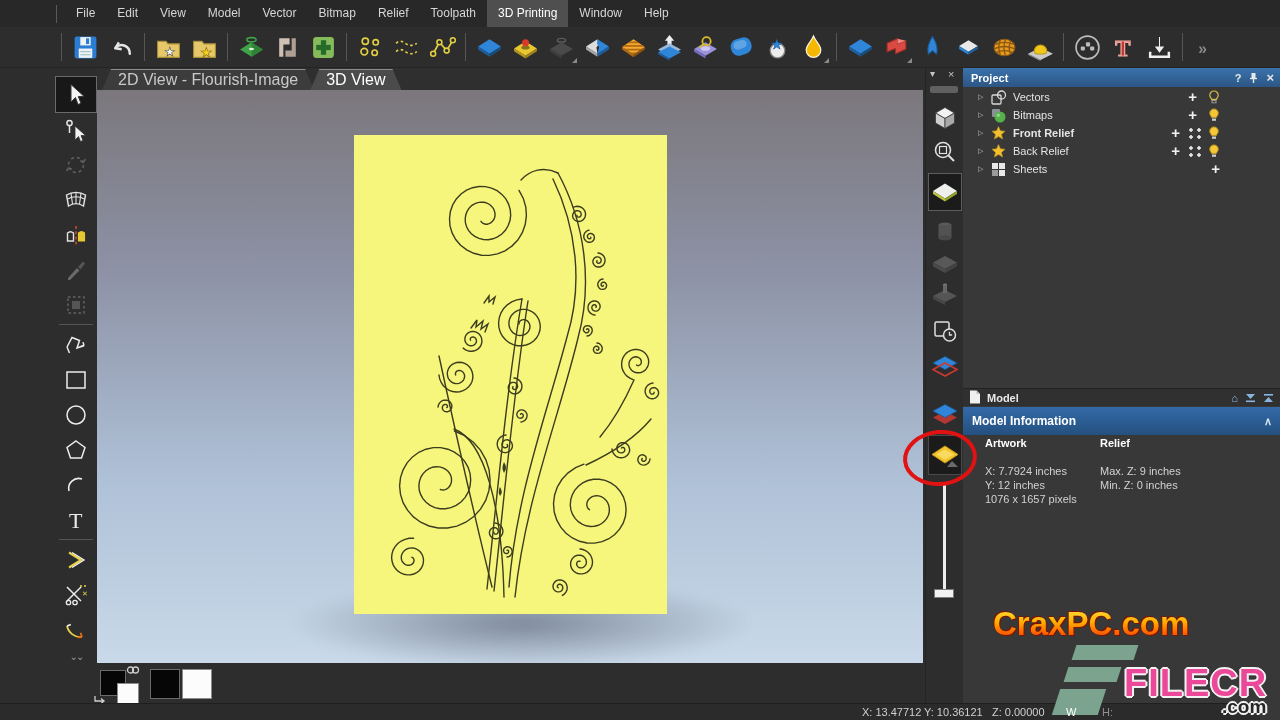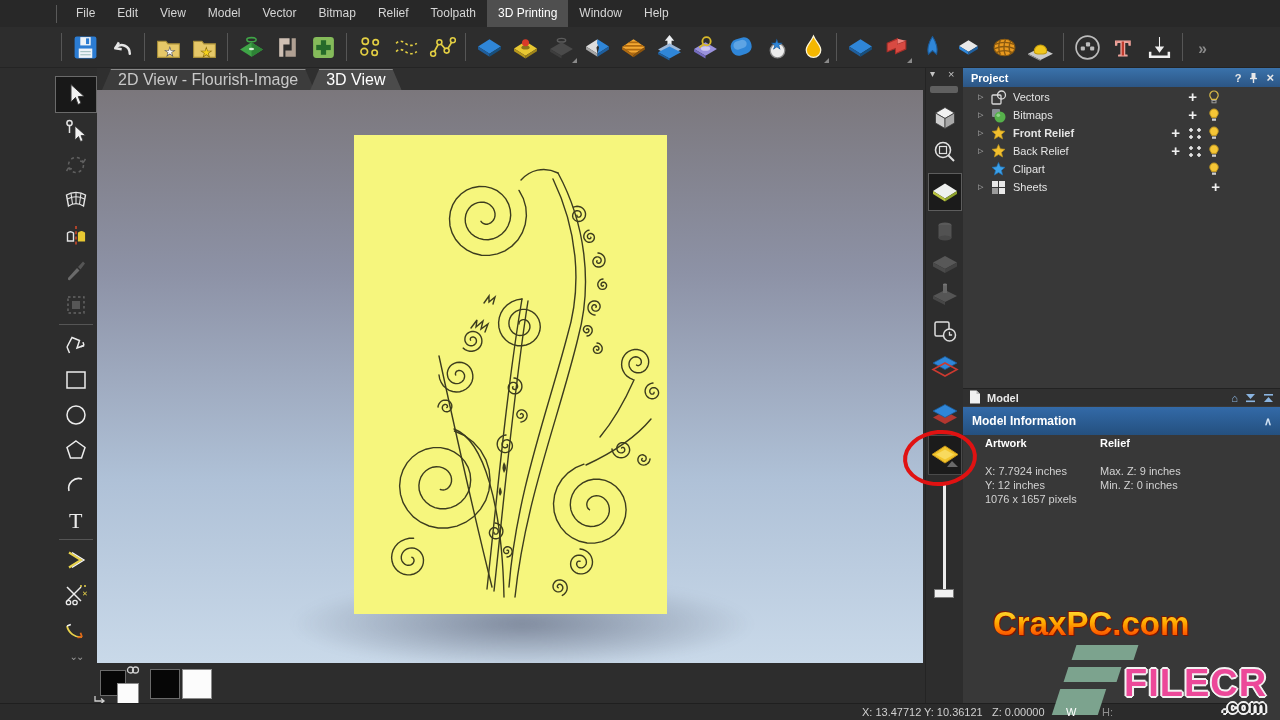--- a/index.html
+++ b/index.html
@@ -701,35 +701,20 @@
             </svg>
           </span>
         <span class="adorn" style="right:60px">
             <svg width="12" height="14" viewBox="0 0 12 14">
               <path d="M6 1 a4.2 4.2 0 0 1 4.2 4.2 c0 2 -1.5 2.8 -1.8 4.2 h-4.8 c-.3 -1.4 -1.8 -2.2 -1.8 -4.2 A4.2 4.2 0 0 1 6 1 z" fill="#f5c636" stroke="#c59b22" stroke-width="1"></path>
               <rect x="4" y="10.5" width="4" height="2.3" fill="#cdcdcd"></rect>
             </svg>
           </span>
       </div>
       <div class="row">
-        <span class="noexp"></span>
-        <span class="ric">
-            <svg width="15" height="14" viewBox="0 0 14 14">
-              <path d="M7 .5 L8.9 4.8 L13.5 5.3 L10 8.4 L11.1 13 L7 10.5 L2.9 13 L4 8.4 L.5 5.3 L5.1 4.8 Z" fill="#3ba1ea" stroke="#1f6fb0" stroke-width=".7"></path>
-            </svg>
-          </span>
-        <span class="lbl">Clipart</span>
-        <span class="adorn" style="right:60px">
-            <svg width="12" height="14" viewBox="0 0 12 14">
-              <path d="M6 1 a4.2 4.2 0 0 1 4.2 4.2 c0 2 -1.5 2.8 -1.8 4.2 h-4.8 c-.3 -1.4 -1.8 -2.2 -1.8 -4.2 A4.2 4.2 0 0 1 6 1 z" fill="#f5c636" stroke="#c59b22" stroke-width="1"></path>
-              <rect x="4" y="10.5" width="4" height="2.3" fill="#cdcdcd"></rect>
-            </svg>
-          </span>
-      </div>
-      <div class="row">
         <span class="exp">▷</span>
         <span class="ric">
             <svg width="15" height="15" viewBox="0 0 15 15">
               <rect x="1" y="1" width="6" height="6" fill="#e8e8e8"></rect>
               <rect x="8" y="1" width="6" height="6" fill="#e8e8e8"></rect>
               <rect x="8" y="8" width="6" height="6" fill="#e8e8e8"></rect>
               <rect x="1" y="8" width="6" height="6" fill="#9a9a9a"></rect>
             </svg>
           </span>
         <span class="lbl">Sheets</span>

